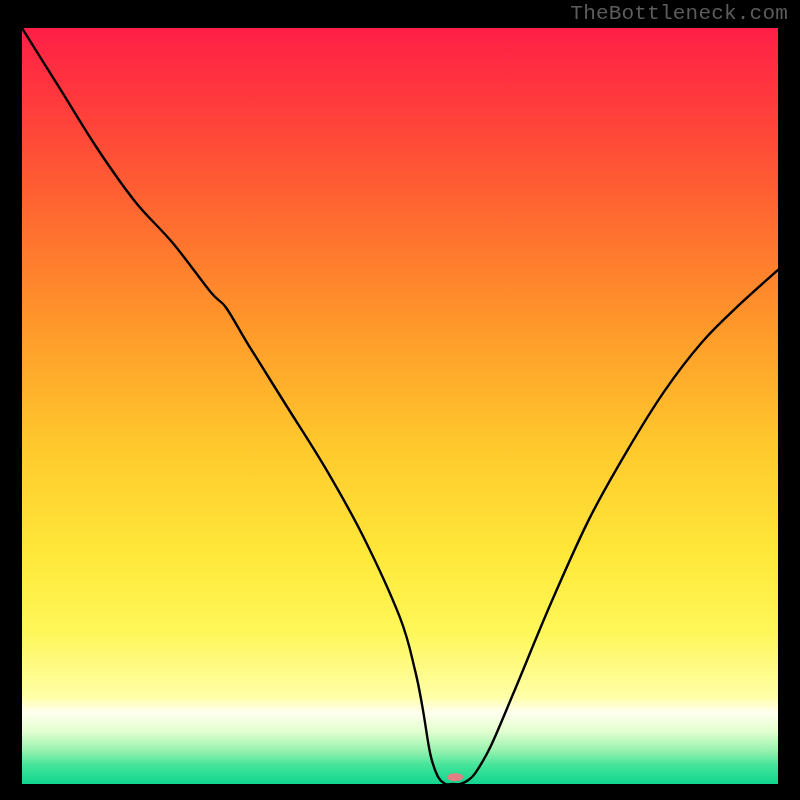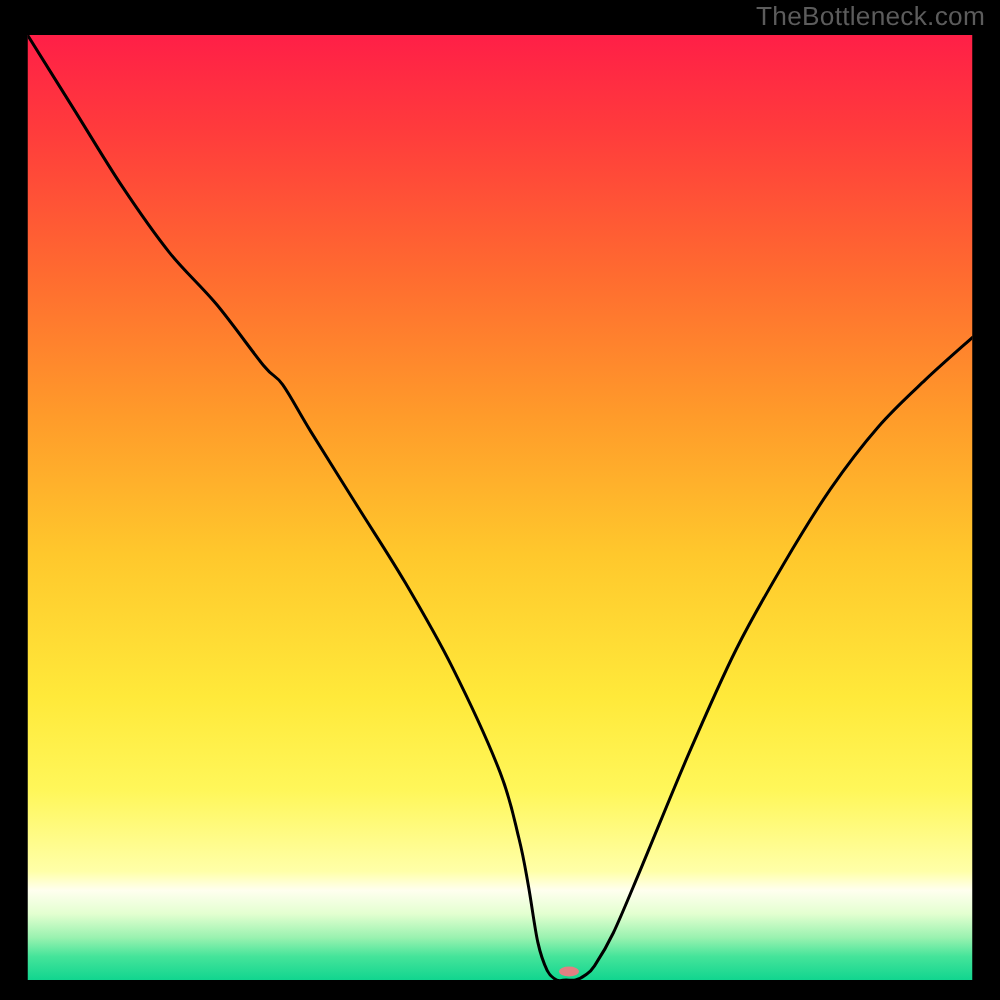--- a/index.html
+++ b/index.html
@@ -9,20 +9,21 @@
     height: 800px;
     overflow: hidden;
     background: #000;
     font-family: Arial, Helvetica, sans-serif;
   }
   .frame {
     position: relative;
     width: 800px;
     height: 800px;
     background: #000;
+    font-family: Liberation Mono, monospace;
   }
   .watermark {
     position: absolute;
     top: 2px;
     right: 12px;
     color: #5c5c5c;
     font-size: 21px;
     font-weight: 500;
     letter-spacing: 0.2px;
     user-select: none;

